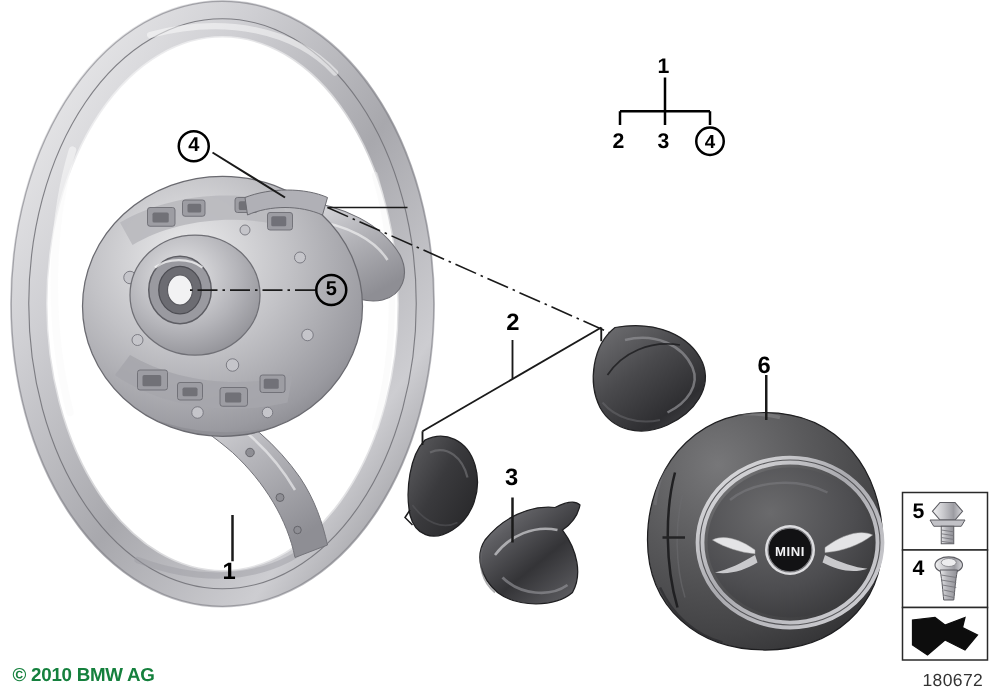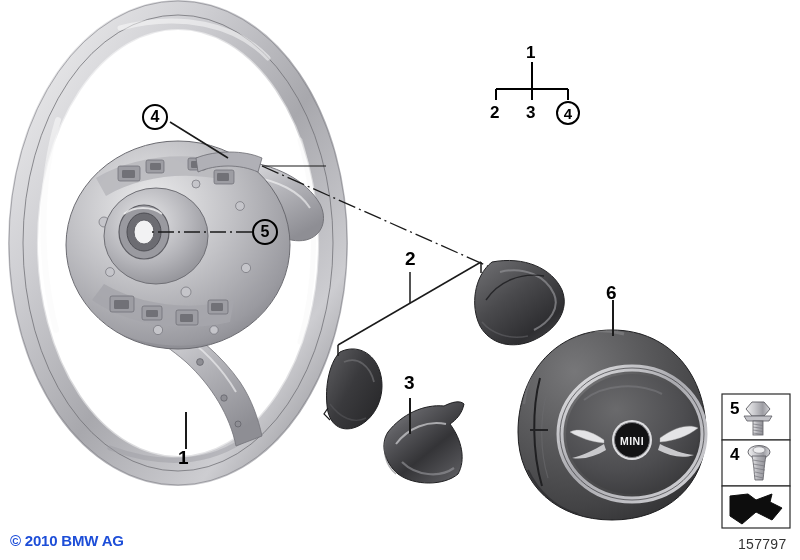--- a/index.html
+++ b/index.html
@@ -26,21 +26,21 @@
     width: 800px;
     height: 560px;
   }
   .copyright {
     position: absolute;
     left: 10px;
     top: 532px;
     font-size: 15px;
     font-weight: bold;
     letter-spacing: -0.2px;
-    color: #1d4ed8;
+    color: #15803d;
     white-space: nowrap;
   }
   .diagnum {
     position: absolute;
     left: 738px;
     top: 536px;
     font-size: 14px;
     color: #333;
     letter-spacing: 0.3px;
     white-space: nowrap;
@@ -412,15 +412,15 @@
   <div class="legend-num" style="left:526px; top:104px;">3</div>
 
   <div class="legend-circle" style="left:556px; top:101px;">4</div>
 
   <div class="boxnum" style="left:730px; top:400px;">5</div>
 
   <div class="boxnum" style="left:730px; top:446px;">4</div>
 
   <div class="copyright">© 2010 BMW AG</div>
 
-  <div class="diagnum">157797</div>
+  <div class="diagnum">180672</div>
 
 </div>
 
 </body></html>

